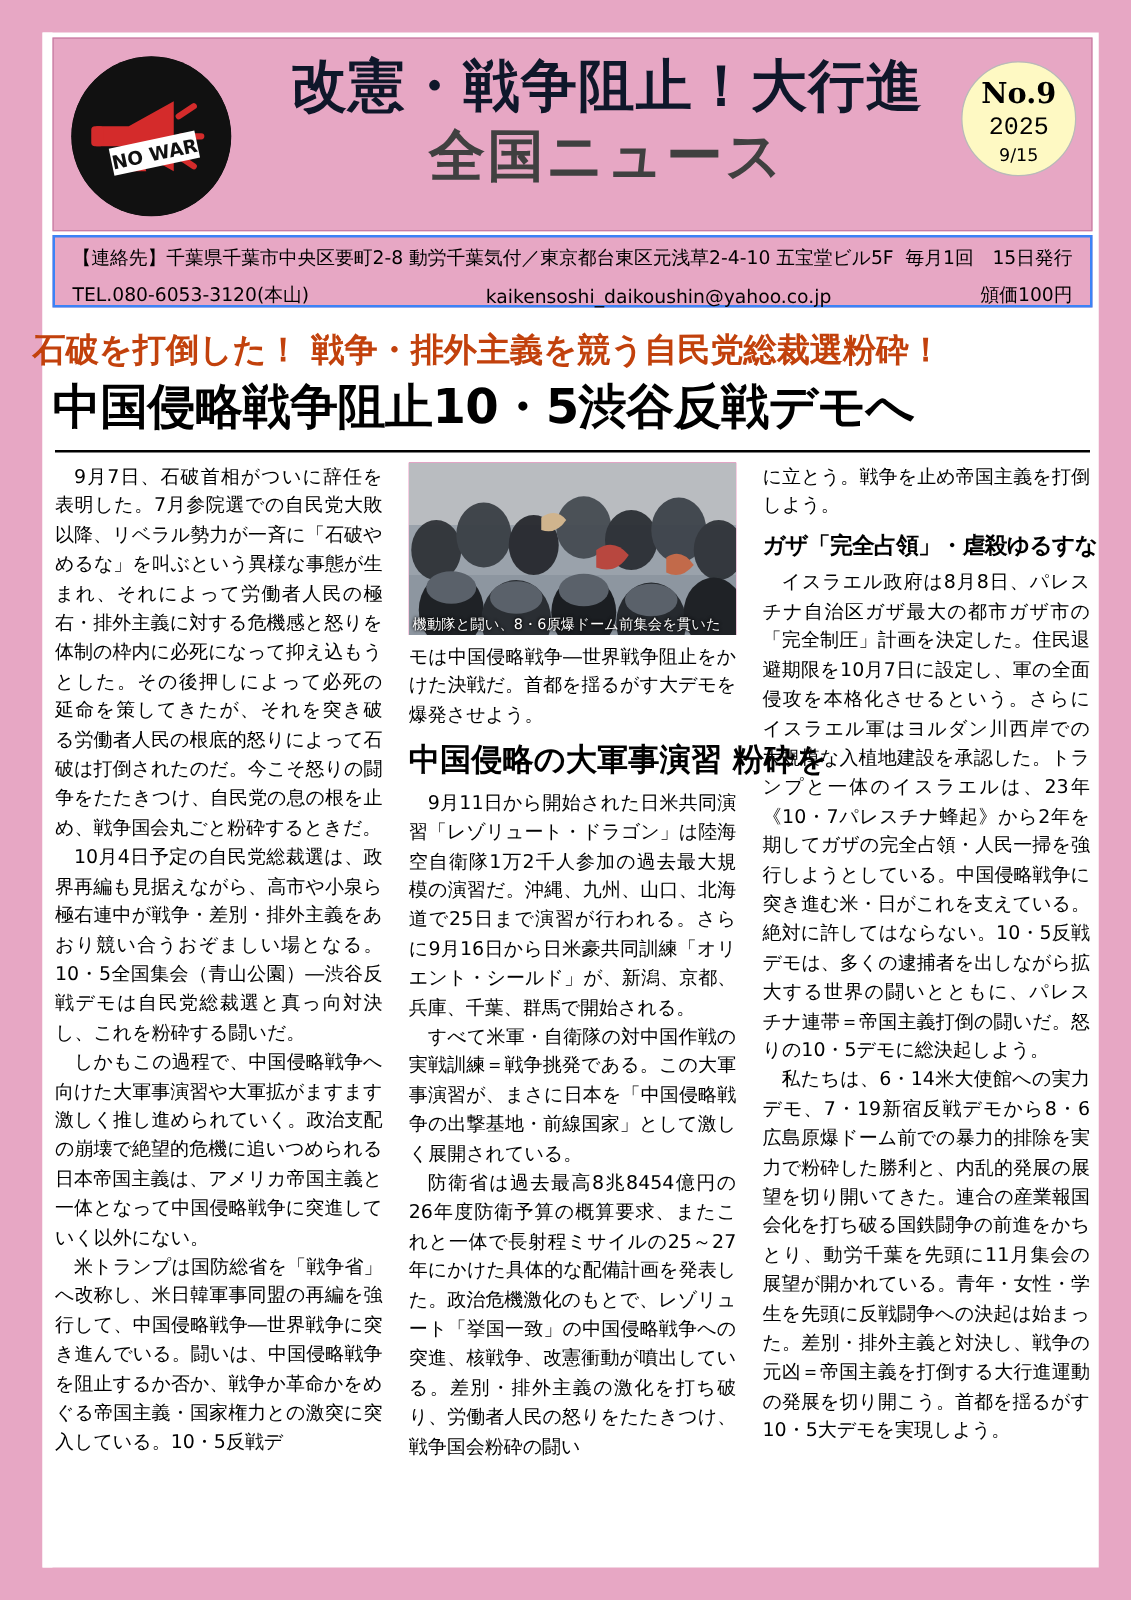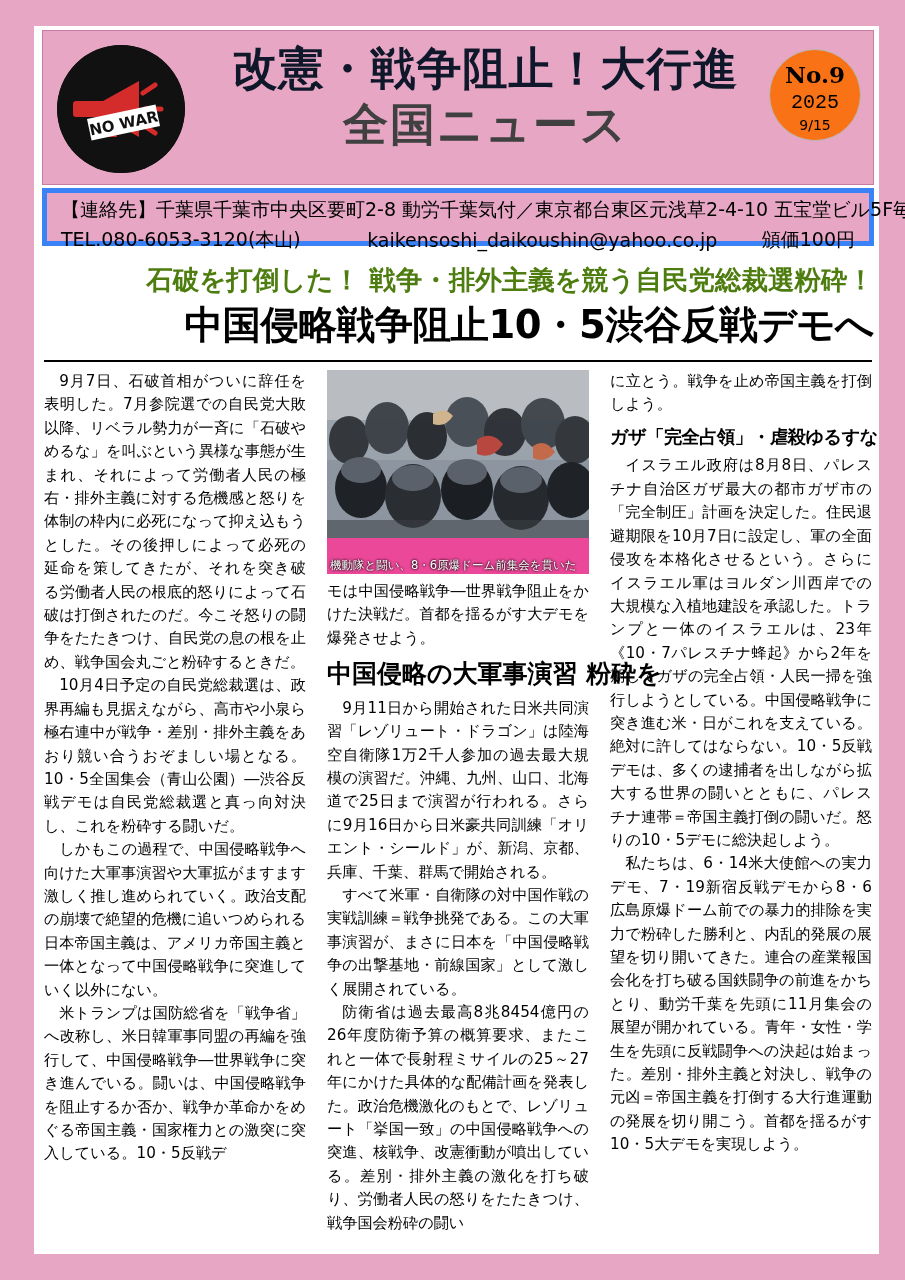--- a/index.html
+++ b/index.html
@@ -95,21 +95,21 @@
     letter-spacing: 2px;
     color: #404040;
     line-height: 1.25;
     white-space: nowrap;
   }
   .issue-badge {
     position: absolute;
     right: 12px; top: 18px;
     width: 92px; height: 92px;
     border-radius: 50%;
-    background: #f97316;
+    background: #fef9c3;
     border: 1px solid #b9b9b9;
     text-align: center;
     box-sizing: border-box;
     padding-top: 13px;
   }
   .issue-no {
     font-family: "DejaVu Serif", serif;
     font-weight: bold;
     font-size: 23px;
     line-height: 1;
@@ -126,55 +126,55 @@
     line-height: 1.3;
   }
 
   
   .contact-bar {
     position: absolute;
     left: 42px; top: 188px;
     width: 832px;
     height: 58px;
     background: #e7a7c4;
-    border: 5px solid #3b82f6;
-    box-sizing: border-box;
-    font-family: "DejaVu Sans", sans-serif;
-    font-size: 19px;
+    border: 2px solid #3b82f6;
+    box-sizing: border-box;
+    font-family: "DejaVu Sans", sans-serif;
+    font-size: 15px;
     color: #000;
   }
   .contact-row {
     display: flex;
     justify-content: space-between;
     align-items: center;
     padding: 3px 14px 0 14px;
     height: 27px;
     white-space: nowrap;
   }
   .contact-left { letter-spacing: 0px; }
   .contact-right { letter-spacing: 0px; }
   .contact-mail { margin-left: 22px; }
 
   
   .headline-small {
     position: absolute;
-    left: 42px; top: 262px;
+    left: 26px; top: 262px;
     width: 832px;
-    text-align: right;
+    text-align: left;
     font-family: "DejaVu Sans", sans-serif;
     font-weight: bold;
     font-size: 26.5px;
-    color: #4d7c0f;
+    color: #c2410c;
     white-space: nowrap;
   }
   .headline-big {
     position: absolute;
     left: 42px; top: 300px;
     width: 832px;
-    text-align: right;
+    text-align: left;
     font-family: "DejaVu Sans", sans-serif;
     font-weight: bold;
     font-size: 38.5px;
     letter-spacing: -0.5px;
     color: #000;
     white-space: nowrap;
   }
   .rule-under-headline {
     position: absolute;
     left: 44px; top: 360px;
@@ -216,21 +216,21 @@
     margin: 8px 0 6px 0;
     text-indent: 0;
     white-space: nowrap;
   }
   .subhead.wide { font-size: 18.2px; letter-spacing: -0.5px; }
 
   
   .photo {
     position: relative;
     width: 262px;
-    height: 204px;
+    height: 138px;
     margin-bottom: 6px;
     overflow: hidden;
     background: #ec4899;
   }
   .photo .caption {
     position: absolute;
     left: 0; bottom: 0;
     width: 100%;
     box-sizing: border-box;
     padding: 2px 3px;

